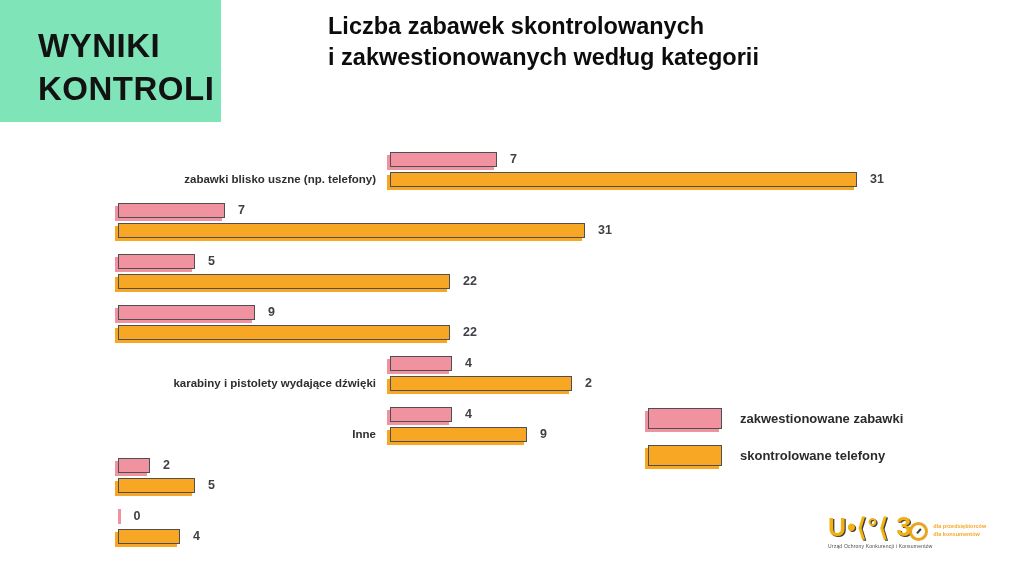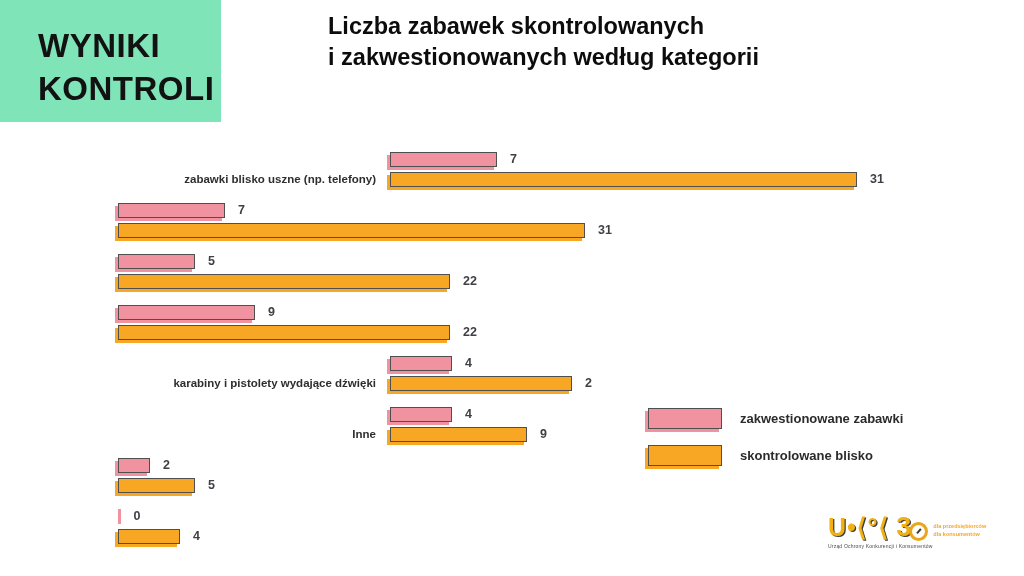--- a/index.html
+++ b/index.html
@@ -169,21 +169,21 @@
     </div>
 </div>
 
 <div class="legend">
     <div class="legend-item">
       <div class="swatch" style="background: rgb(241, 146, 161); box-shadow: rgb(241, 146, 161) -3px 3px 0px;"></div>
       <span class="legend-label">zakwestionowane zabawki</span>
     </div>
     <div class="legend-item">
       <div class="swatch" style="background: rgb(247, 167, 35); box-shadow: rgb(247, 167, 35) -3px 3px 0px;"></div>
-      <span class="legend-label">skontrolowane blisko</span>
+      <span class="legend-label">skontrolowane telefony</span>
     </div>
   </div>
 
 <div class="logo">
   <div class="logo-row">
     <span class="logo-mark">U•⟨°⟨</span>
     <span class="logo-num">3</span>
     <span class="coin"></span>
     <span class="logo-tagline">
       <div>dla przedsiębiorców</div>

